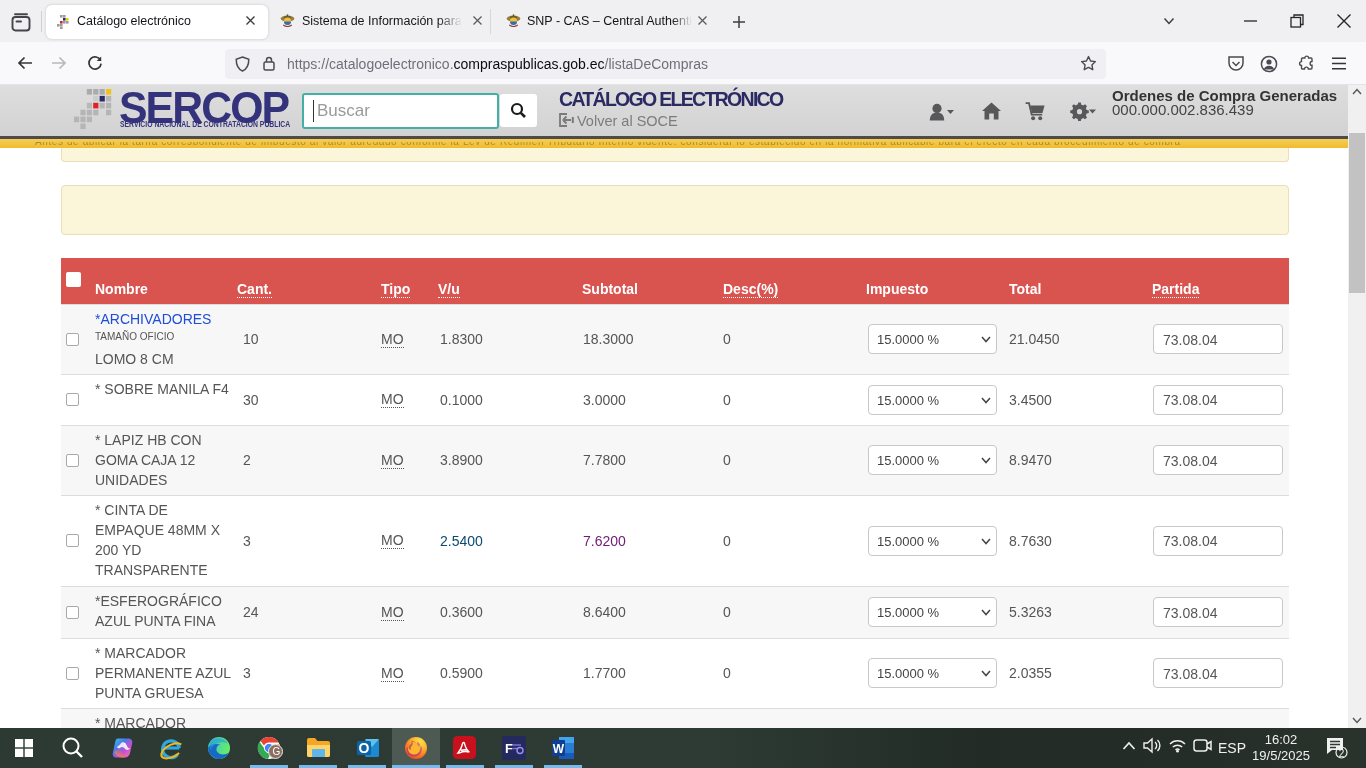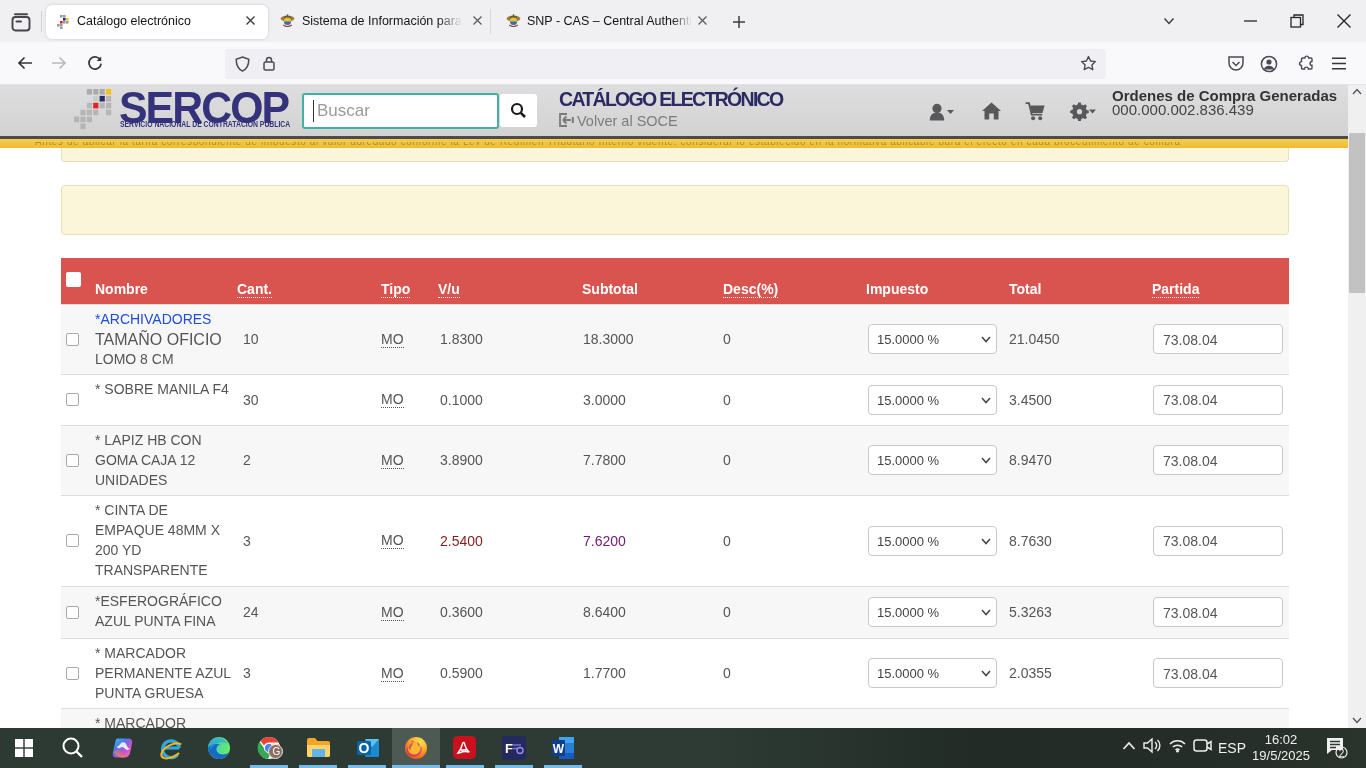--- a/index.html
+++ b/index.html
@@ -86,20 +86,21 @@
 <path d="M14.2 1.5 V6 H9.7 Z" fill="#35343a"></path>
     </svg>
 <div class="abs" style="left:225px;top:7px;width:881px;height:30px;background:#f0f0f4;border-radius:4px;"></div>
 <svg class="abs" style="left:235px;top:14px" width="15" height="16" viewBox="0 0 15 16">
       <path d="M7.5 1 L13.8 3.2 C13.8 9 12 13 7.5 15 C3 13 1.2 9 1.2 3.2 Z" fill="none" stroke="#4a4a52" stroke-width="1.5"></path>
     </svg>
 <svg class="abs" style="left:262px;top:14px" width="14" height="15" viewBox="0 0 14 15">
 <rect x="2" y="6" width="10" height="8" rx="1.5" fill="none" stroke="#4a4a52" stroke-width="1.5"></rect>
 <path d="M4.5 6 V4 a2.5 2.5 0 0 1 5 0 V6" fill="none" stroke="#4a4a52" stroke-width="1.5"></path>
     </svg>
+<div class="abs" style="left:287px;top:13.5px;font-size:14px;color:#6f6f78;">https://catalogoelectronico.<span style="color:#0c0c0d;">compraspublicas.gob.ec</span>/listaDeCompras</div>
 <svg class="abs" style="left:1080px;top:13px" width="17" height="17" viewBox="0 0 17 17">
       <path d="M8.5 1.6 L10.6 6 L15.4 6.6 L11.9 9.9 L12.8 14.7 L8.5 12.4 L4.2 14.7 L5.1 9.9 L1.6 6.6 L6.4 6 Z" fill="none" stroke="#4a4a52" stroke-width="1.4" stroke-linejoin="round"></path>
     </svg>
 <svg class="abs" style="left:1227px;top:13px" width="18" height="17" viewBox="0 0 18 17">
 <path d="M2 2 H16 V8 a7 7 0 0 1 -14 0 Z" fill="none" stroke="#4a4a52" stroke-width="1.5"></path>
 <path d="M5.5 7 L9 10.5 L12.5 7" fill="none" stroke="#4a4a52" stroke-width="1.5"></path>
     </svg>
 <svg class="abs" style="left:1260px;top:13px" width="18" height="18" viewBox="0 0 18 18">
 <circle cx="9" cy="9" r="7.6" fill="none" stroke="#4a4a52" stroke-width="1.5"></circle>
 <circle cx="9" cy="7" r="2.6" fill="#4a4a52"></circle>
@@ -187,21 +188,21 @@
 <div class="abs" style="left:237px;top:196px;font-size:14px;font-weight:bold;color:#fff;border-bottom:1px dotted #fff;">Cant.</div>
 <div class="abs" style="left:381px;top:196px;font-size:14px;font-weight:bold;color:#fff;border-bottom:1px dotted #fff;">Tipo</div>
 <div class="abs" style="left:438px;top:196px;font-size:14px;font-weight:bold;color:#fff;border-bottom:1px dotted #fff;">V/u</div>
 <div class="abs" style="left:582px;top:196px;font-size:14px;font-weight:bold;color:#fff;">Subtotal</div>
 <div class="abs" style="left:723px;top:196px;font-size:14px;font-weight:bold;color:#fff;border-bottom:1px dotted #fff;">Desc(%)</div>
 <div class="abs" style="left:866px;top:196px;font-size:14px;font-weight:bold;color:#fff;">Impuesto</div>
 <div class="abs" style="left:1009px;top:196px;font-size:14px;font-weight:bold;color:#fff;">Total</div>
 <div class="abs" style="left:1152px;top:196px;font-size:14px;font-weight:bold;color:#fff;border-bottom:1px dotted #fff;">Partida</div>
 <div class="abs" style="left:61px;top:219px;width:1228px;height:70px;background:#f7f7f7;border-top:1px solid #ddd;"></div>
 <div class="abs" style="left:95px;top:225.5px;font-size:14px;color:#1d4ed8;">*ARCHIVADORES</div>
-<div class="abs" style="left:95px;top:245.5px;font-size:16px;color:#555;">TAMAÑO OFICIO</div>
+<div class="abs" style="left:95px;top:245.5px;font-size:10px;color:#555;">TAMAÑO OFICIO</div>
 <div class="abs" style="left:95px;top:265.5px;font-size:14px;color:#555;">LOMO 8 CM</div>
 <div class="abs" style="left:66px;top:247.5px;width:13px;height:13px;background:#fff;border:1px solid #a9a9a9;border-radius:2px;"></div>
 <div class="abs" style="left:243px;top:246.0px;font-size:14px;color:#555;">10</div>
 <div class="abs" style="left:381px;top:245.5px;font-size:14px;color:#555;border-bottom:1px dotted #555;">MO</div>
 <div class="abs" style="left:440px;top:246.0px;font-size:14px;color:#555;">1.8300</div>
 <div class="abs" style="left:583px;top:246.0px;font-size:14px;color:#555;">18.3000</div>
 <div class="abs" style="left:723px;top:246.0px;font-size:14px;color:#555;">0</div>
 <div class="abs" style="left:868px;top:239.0px;width:129px;height:30px;background:#fff;border:1px solid #c8c8c8;border-radius:4px;"></div>
 <div class="abs" style="left:877px;top:247.0px;font-size:13px;color:#444;">15.0000 %</div>
 <svg class="abs" style="left:981px;top:251.0px" width="10" height="7" viewBox="0 0 10 7">
@@ -245,21 +246,21 @@
 <div class="abs" style="left:1153px;top:360.0px;width:130px;height:30px;background:#fff;border:1px solid #c8c8c8;border-radius:4px;"></div>
 <div class="abs" style="left:1163px;top:367.5px;font-size:14px;color:#555;">73.08.04</div>
 <div class="abs" style="left:61px;top:410px;width:1228px;height:91px;background:#ffffff;border-top:1px solid #ddd;"></div>
 <div class="abs" style="left:95px;top:416.5px;font-size:14px;color:#555;">* CINTA DE</div>
 <div class="abs" style="left:95px;top:436.5px;font-size:14px;color:#555;">EMPAQUE 48MM X</div>
 <div class="abs" style="left:95px;top:456.5px;font-size:14px;color:#555;">200 YD</div>
 <div class="abs" style="left:95px;top:476.5px;font-size:14px;color:#555;">TRANSPARENTE</div>
 <div class="abs" style="left:66px;top:449.0px;width:13px;height:13px;background:#fff;border:1px solid #a9a9a9;border-radius:2px;"></div>
 <div class="abs" style="left:243px;top:447.5px;font-size:14px;color:#555;">3</div>
 <div class="abs" style="left:381px;top:447.0px;font-size:14px;color:#555;border-bottom:1px dotted #555;">MO</div>
-<div class="abs" style="left:440px;top:447.5px;font-size:14px;color:#7f1d1d;">2.5400</div>
+<div class="abs" style="left:440px;top:447.5px;font-size:14px;color:#0c4a6e;">2.5400</div>
 <div class="abs" style="left:583px;top:447.5px;font-size:14px;color:#701a75;">7.6200</div>
 <div class="abs" style="left:723px;top:447.5px;font-size:14px;color:#555;">0</div>
 <div class="abs" style="left:868px;top:440.5px;width:129px;height:30px;background:#fff;border:1px solid #c8c8c8;border-radius:4px;"></div>
 <div class="abs" style="left:877px;top:448.5px;font-size:13px;color:#444;">15.0000 %</div>
 <svg class="abs" style="left:981px;top:452.5px" width="10" height="7" viewBox="0 0 10 7">
       <path d="M1 1 L5 5.5 L9 1" stroke="#444" stroke-width="1.5" fill="none"></path>
     </svg>
 <div class="abs" style="left:1009px;top:447.5px;font-size:14px;color:#555;">8.7630</div>
 <div class="abs" style="left:1153px;top:440.5px;width:130px;height:30px;background:#fff;border:1px solid #c8c8c8;border-radius:4px;"></div>
 <div class="abs" style="left:1163px;top:448.0px;font-size:14px;color:#555;">73.08.04</div>

